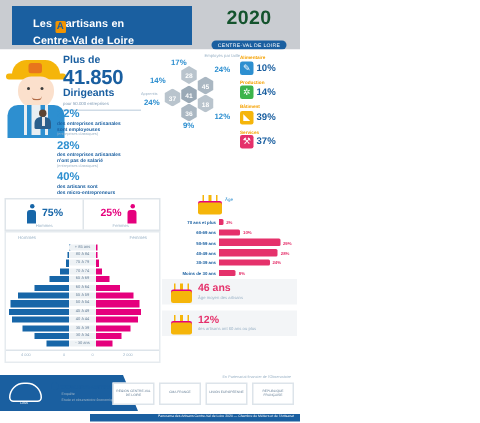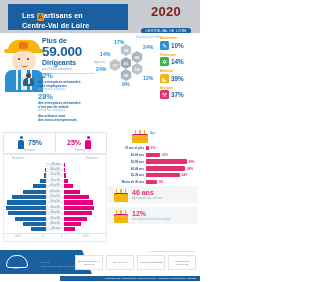--- a/index.html
+++ b/index.html
@@ -10,21 +10,21 @@
     -webkit-font-smoothing:antialiased;
   }
   .page{position:relative;width:200px;height:282px;background:#fff;}
 
   
   .header{position:absolute;left:0;top:0;width:200px;height:33px;background:#c9ccd1;}
   .hdr-blue{position:absolute;left:8px;top:4px;width:120px;height:26px;background:#1a5fa0;}
   .hdr-title{position:absolute;left:14px;top:7px;width:112px;color:#fff;font-size:7.2px;font-weight:bold;line-height:9.4px;letter-spacing:.1px;}
   .hdr-title .a-mark{display:inline-block;width:7px;height:8px;background:#f29400;color:#1a5fa0;text-align:center;border-radius:1px;font-size:6.5px;line-height:8px;vertical-align:-1px;}
   .hdr-year{position:absolute;left:140px;top:5px;width:52px;text-align:center;}
-  .hdr-year .yr{color:#7f1d1d;font-size:13px;font-weight:bold;line-height:13px;letter-spacing:.3px;}
+  .hdr-year .yr{color:#14532d;font-size:13px;font-weight:bold;line-height:13px;letter-spacing:.3px;}
   .hdr-year .reg{display:inline-block;margin-top:1px;background:#1a5fa0;color:#fff;font-size:3.4px;padding:1.2px 4px;border-radius:5px;letter-spacing:.2px;}
 
   
   .topwrap{position:absolute;left:0;top:33px;width:200px;height:97px;background:#fff;}
   .mascot{position:absolute;left:3px;top:3px;width:42px;height:54px;}
   .m-hat{position:absolute;left:5px;top:4px;width:32px;height:12px;background:#f5b50a;border-radius:14px 14px 3px 3px;}
   .m-hat-brim{position:absolute;left:1px;top:13px;width:40px;height:4px;background:#f5b50a;border-radius:3px;}
   .m-logo{position:absolute;left:16px;top:6px;width:9px;height:7px;background:#e8761c;border-radius:2px;}
   .m-face{position:absolute;left:9px;top:15px;width:24px;height:21px;background:#fbe0cc;border-radius:9px 9px 11px 11px;}
   .m-eye{position:absolute;top:22px;width:2.4px;height:2.4px;background:#3b3b3b;border-radius:50%;}
@@ -158,21 +158,21 @@
         <div class="m-eye r"></div>
         <div class="m-mouth"></div>
       <div class="m-body"></div>
         <div class="m-shirt"></div>
         <div class="m-strapL"></div>
         <div class="m-strapR"></div>
     </div>
 
     <div class="bigblock">
       <div class="bb-l1">Plus de</div>
-      <div class="bb-num">59.000</div>
+      <div class="bb-num">41.850</div>
       <div class="bb-l2">Dirigeants</div>
       <div class="bb-sub">pour 50.000 entreprises</div>
       <div class="bb-rule"></div>
     </div>
 
     <div class="statlist">
       <div class="stat">
         <div class="ico-person">
           <div class="ip-head"></div>
             <div class="ip-body"></div>
@@ -183,20 +183,21 @@
         <div class="txt">sont employeuses</div>
         <div class="src">(entreprises classiques)</div>
       </div>
       <div class="stat">
         <div class="pct">28%</div>
         <div class="txt">des entreprises artisanales</div>
         <div class="txt">n'ont pas de salarié</div>
         <div class="src">(entreprises classiques)</div>
       </div>
       <div class="stat">
+        <div class="pct">40%</div>
         <div class="txt">des artisans sont</div>
         <div class="txt">des micro-entrepreneurs</div>
       </div>
     </div>
 
     <div class="hexwrap">
       <div class="hexlabel">Employés par taille</div>
       <div class="hsidelbl">Apprentis</div>
 
       <div class="hex d1" style="left:22px;top:9px;">28</div>

